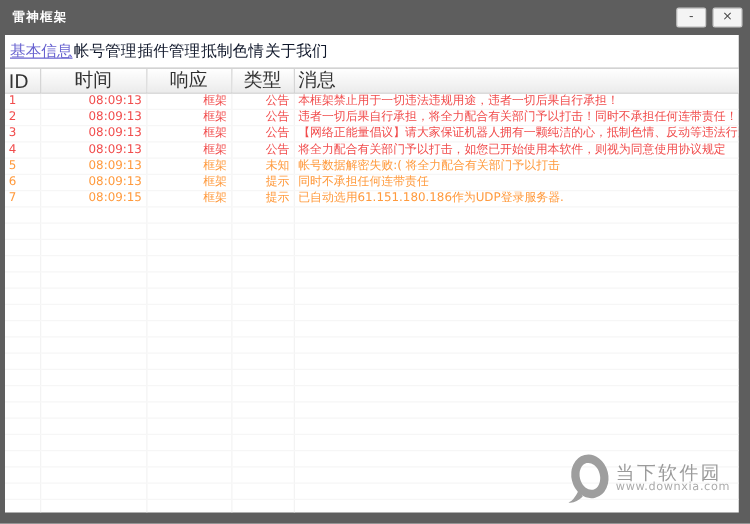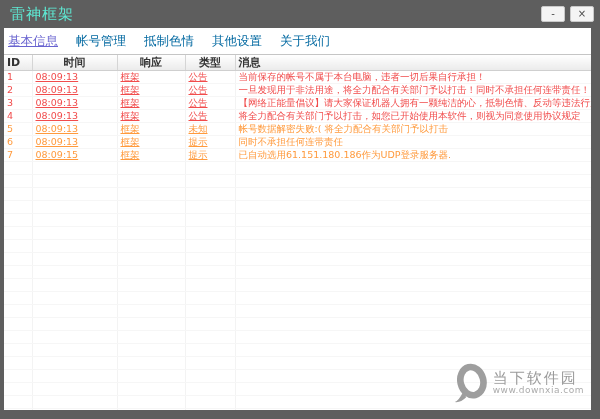--- a/index.html
+++ b/index.html
@@ -1,39 +1,39 @@
 <!DOCTYPE html>
 <html><head>
 <meta charset="utf-8">
 <style>
   html,body{margin:0;padding:0;background:#d8d8d8;font-family:"DejaVu Sans","Liberation Sans",sans-serif;}
   .window{position:relative;width:600px;height:419px;background:#5e5e5e;overflow:hidden;box-sizing:border-box;}
   
   .titlebar{height:28px;display:flex;align-items:center;box-sizing:border-box;padding:0 6px 0 10px;}
-  .title-text{color:#5eead4;font-size:15px;font-weight:normal;letter-spacing:1px;flex:1;}
+  .title-text{color:#ffffff;font-size:10px;font-weight:bold;letter-spacing:1px;flex:1;}
   .winbtn{width:24px;height:16px;margin-left:5px;background:#f4f4f4;border:1px solid #c9c9c9;
           border-radius:2px;display:flex;align-items:center;justify-content:center;
           font-size:10px;line-height:1;color:#4a4a4a;cursor:default;box-sizing:border-box;}
   
   .content{position:absolute;left:4px;right:9px;top:28px;bottom:9px;background:#ffffff;
            display:flex;flex-direction:column;overflow:hidden;}
-  .menubar{height:26px;display:flex;align-items:center;padding:0 4px;gap:18px;flex:none;}
-  .menu-item{font-size:12.5px;color:#0369a1;cursor:default;white-space:nowrap;}
+  .menubar{height:26px;display:flex;align-items:center;padding:0 4px;gap:1px;flex:none;}
+  .menu-item{font-size:12.5px;color:#0f172a;cursor:default;white-space:nowrap;}
   .menu-item.active{color:#6863d0;text-decoration:underline;}
   
   .table-wrap{flex:1;overflow:hidden;border-top:1px solid #c5c5c5;}
   table{width:100%;border-collapse:collapse;table-layout:fixed;}
   th{height:14px;background:linear-gradient(#ffffff,#ebebeb);border-right:1px solid #d5d5d5;
-     border-bottom:1px solid #cfcfcf;font-size:11px;font-weight:bold;color:#333333;
+     border-bottom:1px solid #cfcfcf;font-size:15px;font-weight:normal;color:#333333;
      padding:0 3px;text-align:center;white-space:nowrap;overflow:hidden;}
   th.al{text-align:left;}
   td{height:12px;font-size:9.5px;line-height:12px;padding:0 3px;white-space:nowrap;
      overflow:hidden;border-bottom:1px solid #f6f6f6;border-right:1px solid #f3f3f3;}
   td:last-child,th:last-child{border-right:none;}
-  td.c{text-align:left;text-decoration:underline;}
+  td.c{text-align:right;}
   tr.sev-error td{color:#f14c4c;}
   tr.sev-warning td{color:#ff9a3d;}
   
   .watermark{position:absolute;right:16px;bottom:16px;display:flex;align-items:center;
              gap:4px;color:#a3a3a3;pointer-events:none;}
   .wm-text{display:flex;flex-direction:column;line-height:1.1;}
   .wm-name{font-size:15px;letter-spacing:2px;color:#9b9b9b;}
   .wm-url{font-size:9px;color:#ababab;letter-spacing:0.5px;text-align:right;}
 </style>
 </head>
@@ -44,22 +44,22 @@
   <div class="titlebar">
     <span class="title-text">雷神框架</span>
     <span class="winbtn">-</span>
     <span class="winbtn">×</span>
   </div>
 
   <div class="content">
     <div class="menubar" id="menubar">
         <span class="menu-item active">基本信息</span>
         <span class="menu-item">帐号管理</span>
+        <span class="menu-item">插件管理</span>
         <span class="menu-item">抵制色情</span>
-        <span class="menu-item">其他设置</span>
         <span class="menu-item">关于我们</span>
       </div>
     <div class="table-wrap">
       <table>
         <colgroup>
           <col style="width:28px">
             <col style="width:85px">
             <col style="width:68px">
           <col style="width:50px">
             <col>
@@ -72,28 +72,28 @@
               <th>类型</th>
               <th class="al">消息</th>
             </tr>
           </thead>
         <tbody id="log-body">
             <tr class="sev-error">
               <td>1</td>
               <td class="c">08:09:13</td>
               <td class="c">框架</td>
               <td class="c">公告</td>
-              <td>当前保存的帐号不属于本台电脑，违者一切后果自行承担！</td>
+              <td>本框架禁止用于一切违法违规用途，违者一切后果自行承担！</td>
             </tr>
             <tr class="sev-error">
               <td>2</td>
               <td class="c">08:09:13</td>
               <td class="c">框架</td>
               <td class="c">公告</td>
-              <td>一旦发现用于非法用途，将全力配合有关部门予以打击！同时不承担任何连带责任！</td>
+              <td>违者一切后果自行承担，将全力配合有关部门予以打击！同时不承担任何连带责任！</td>
             </tr>
             <tr class="sev-error">
               <td>3</td>
               <td class="c">08:09:13</td>
               <td class="c">框架</td>
               <td class="c">公告</td>
               <td>【网络正能量倡议】请大家保证机器人拥有一颗纯洁的心，抵制色情、反动等违法行为！</td>
             </tr>
             <tr class="sev-error">
               <td>4</td>

